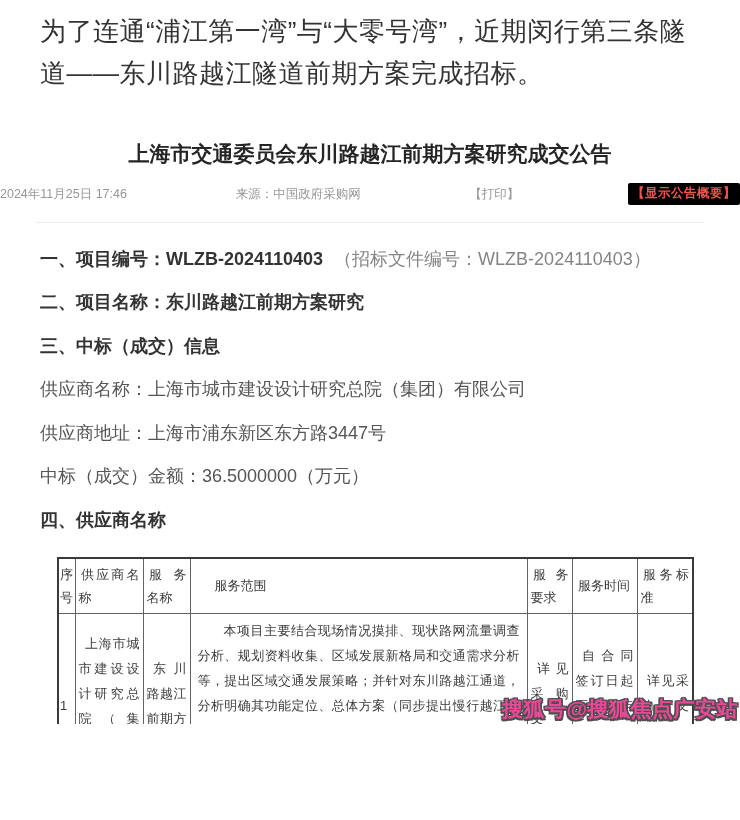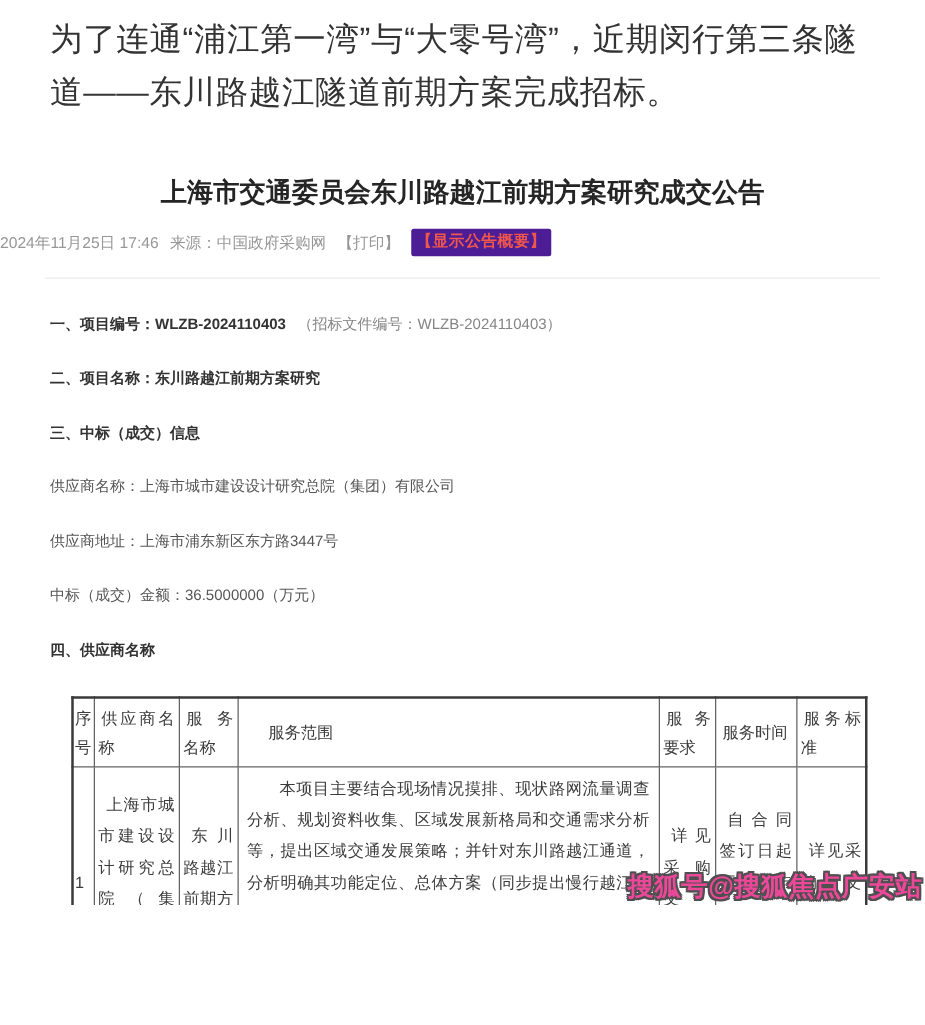--- a/index.html
+++ b/index.html
@@ -28,45 +28,45 @@
     margin: 46px 30px 0;
     text-align: center;
     font-size: 21px;
     font-weight: 700;
     color: #252525;
   }
   
   .meta {
     margin-top: 15px;
     display: flex;
-    justify-content: flex-start;
+    justify-content: space-between;
     align-items: center;
     gap: 9px;
     font-size: 12.5px;
     color: #979797;
     white-space: nowrap;
   }
   .print-btn { color: #979797; cursor: pointer; }
   .summary-badge {
     display: inline-block;
-    background: #4c1d95;
+    background: #000000;
     color: #f0564c;
     font-weight: 700;
     padding: 2px 4px 3px;
     border-radius: 2px;
     cursor: pointer;
     letter-spacing: 0.5px;
   }
   .divider {
     border: none;
     border-top: 1px solid #ececec;
     margin: 17px 36px 0;
   }
   
-  .sections { padding: 0 40px; font-size: 12px; }
+  .sections { padding: 0 40px; font-size: 18px; }
   .sections p { margin: 27.5px 0 0; line-height: 16px; }
   .sec-bold { font-weight: 700; color: #333333; }
   .sec-gray { font-weight: 400; color: #848484; margin-left: 6px; }
   .sec-plain { font-weight: 400; color: #555555; }
   
   .award-table {
     margin: 29px 0 0 57px;
     width: 635px;
     border-collapse: collapse;
     table-layout: fixed;

